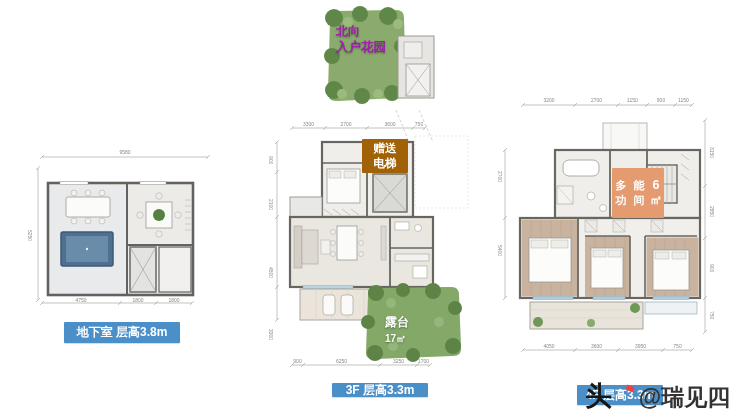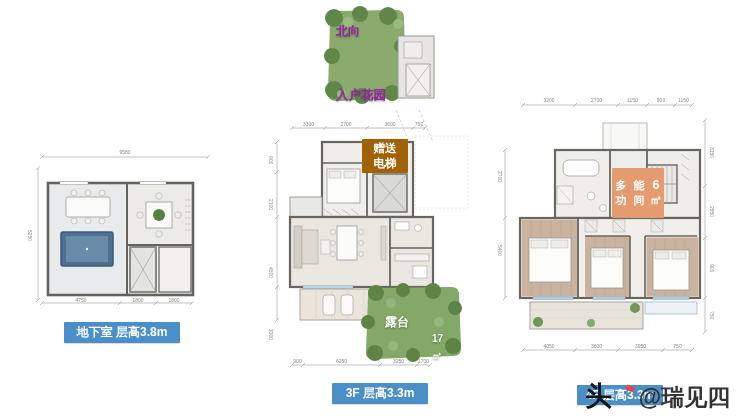--- a/index.html
+++ b/index.html
@@ -9,25 +9,25 @@
 
   
   .tag{position:absolute;display:flex;align-items:center;justify-content:center;
        color:#fff;font-weight:700;text-align:center;line-height:1.25;}
   .tag-blue{background:#4a8fc7;font-size:12px;border-radius:1px;box-shadow:0 1px 1px rgba(0,0,0,.15);}
   .tag-red{background:#a16207;flex-direction:column;font-size:11.5px;line-height:15px;border-radius:1px;}
   .tag-orange{background:#e59b70;flex-direction:row;font-size:11px;line-height:15px;border-radius:1px;}
   .tag-garden{position:absolute;color:#a21caf;font-weight:800;
               text-shadow:0 1px 2px rgba(50,80,35,.65);}
   .tag-garden .l1{font-size:12px;line-height:15px;}
-  .tag-garden .l2{font-size:12.5px;line-height:16px;margin-top:48px;}
+  .tag-garden .l2{font-size:12.5px;line-height:16px;}
   .tag-garden .l3{font-size:14px;line-height:18px;letter-spacing:.5px;}
   .tag-terrace{position:absolute;color:#fff;font-weight:800;text-shadow:0 1px 2px rgba(50,80,35,.65);}
   .tag-terrace .l1{font-size:12px;line-height:15px;}
-  .tag-terrace .l2{font-size:10px;line-height:17px;margin-left:47px;}
+  .tag-terrace .l2{font-size:10px;line-height:17px;}
 
   
   .dim-h{position:absolute;display:flex;height:6px;}
   .dim-h span{display:block;text-align:center;font-size:5px;line-height:6px;color:#8a8a86;white-space:nowrap;overflow:visible;}
   .dim-v{position:absolute;display:flex;flex-direction:column;width:7px;}
   .dim-v span{display:block;writing-mode:vertical-rl;text-align:center;font-size:5px;color:#8a8a86;white-space:nowrap;}
 
   
   .watermark{position:absolute;left:585px;top:378px;display:flex;align-items:center;z-index:9;}
   .wm-brand{position:relative;font-size:27px;font-weight:900;color:#161616;letter-spacing:-1px;line-height:36px;}
@@ -275,21 +275,21 @@
     <span style="flex:33">3300</span>
   </div>
   <div class="tag tag-red" style="left:362px;top:139px;width:46px;height:34px">
     <div>赠送</div>
     <div>电梯</div>
   </div>
   <div class="tag-terrace" style="left:385px;top:315px;width:42px">
     <div class="l1">露台</div>
     <div class="l2">17㎡</div>
   </div>
-  <div class="tag tag-blue" style="left:332px;top:383px;width:96px;height:21px">3F 层高3.3m</div>
+  <div class="tag tag-blue" style="left:332px;top:383px;width:96px;height:14px">3F 层高3.3m</div>
 
   <svg class="plansvg" style="left:493px;top:86px" width="235" height="280" viewBox="0 0 235 280">
 
     <g stroke="#9a9a96" stroke-width="0.6">
       <line x1="30" y1="19" x2="199" y2="19"></line>
       <line x1="28" y1="21" x2="32" y2="17"></line>
         <line x1="80" y1="21" x2="84" y2="17"></line>
       <line x1="123" y1="21" x2="127" y2="17"></line>
         <line x1="152" y1="21" x2="156" y2="17"></line>
       <line x1="180" y1="21" x2="184" y2="17"></line>

